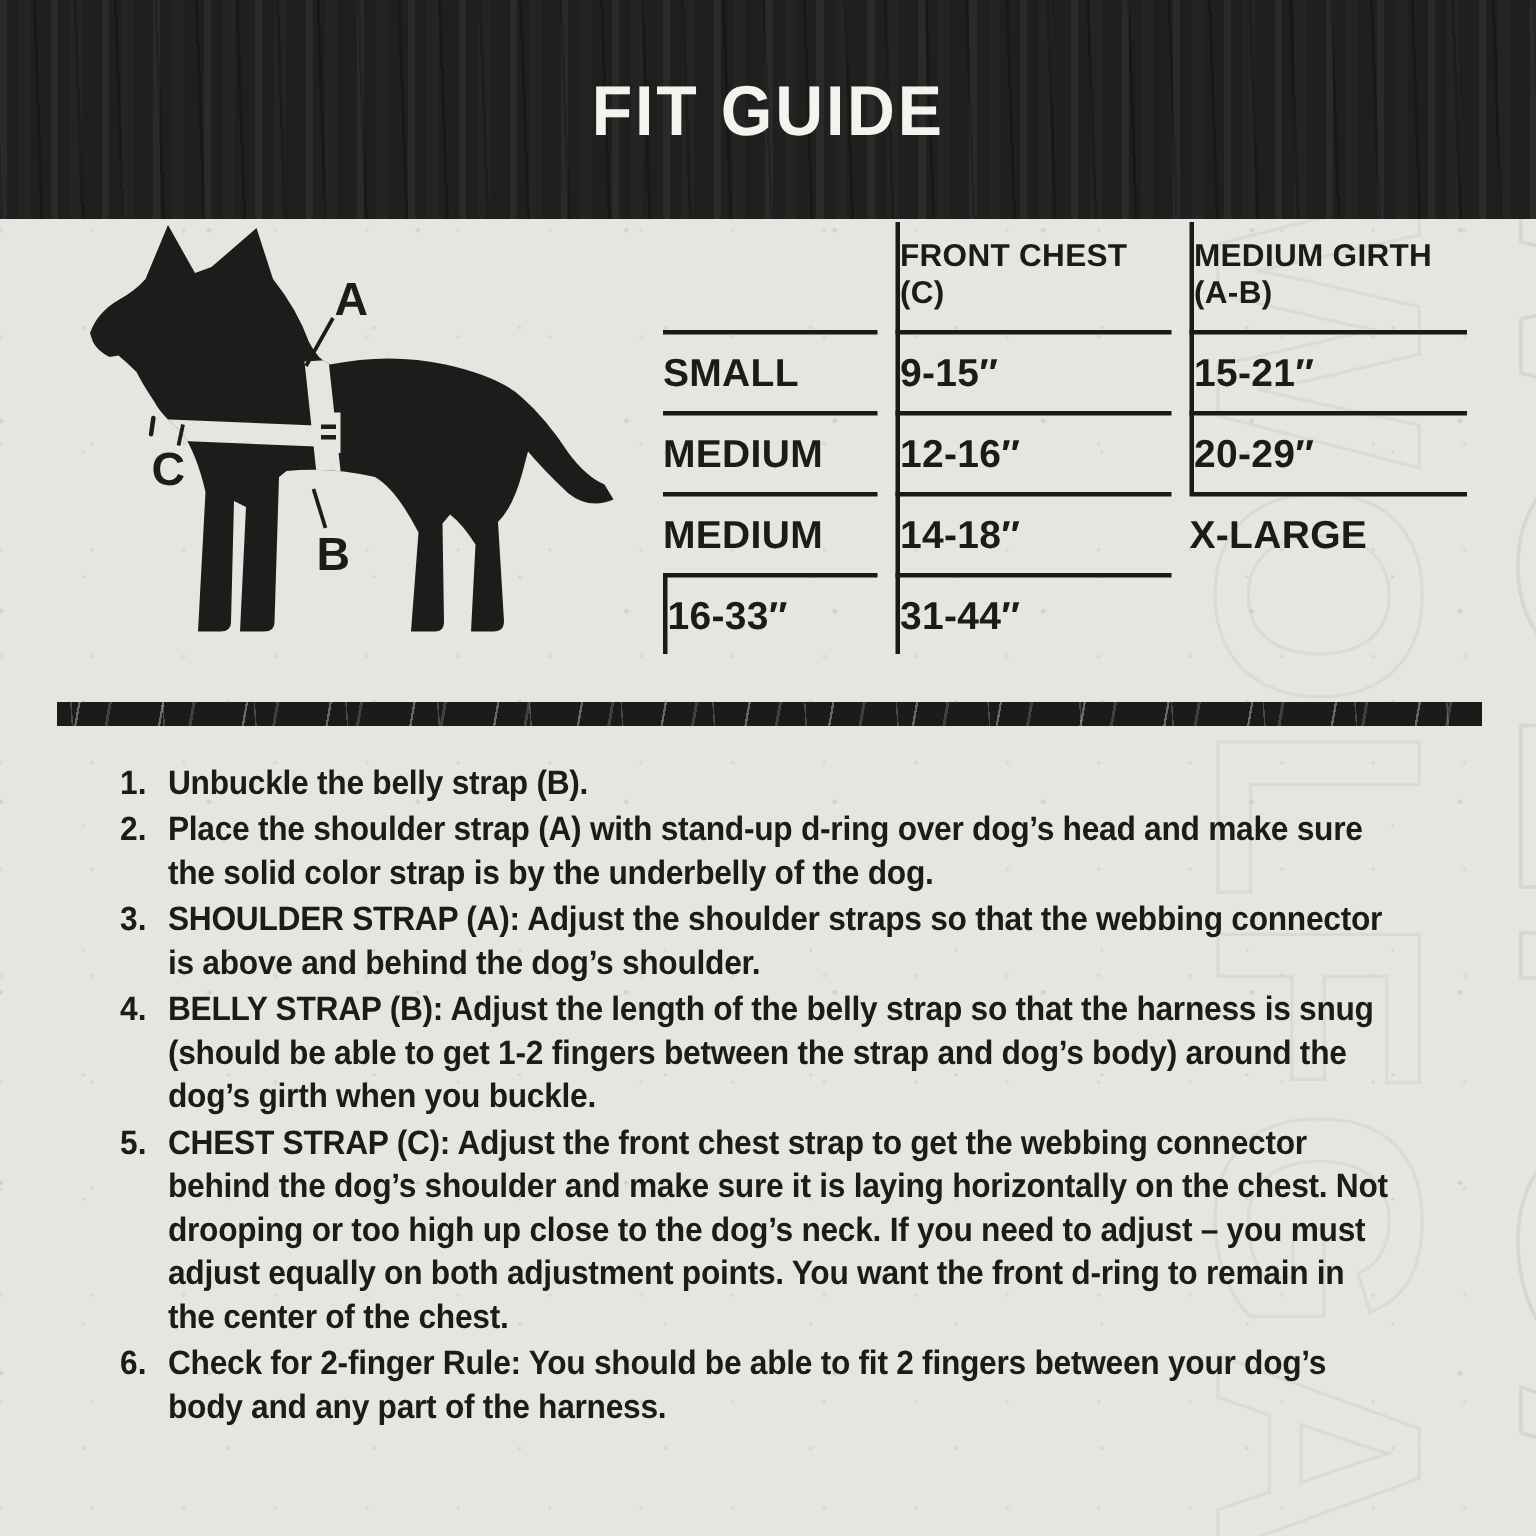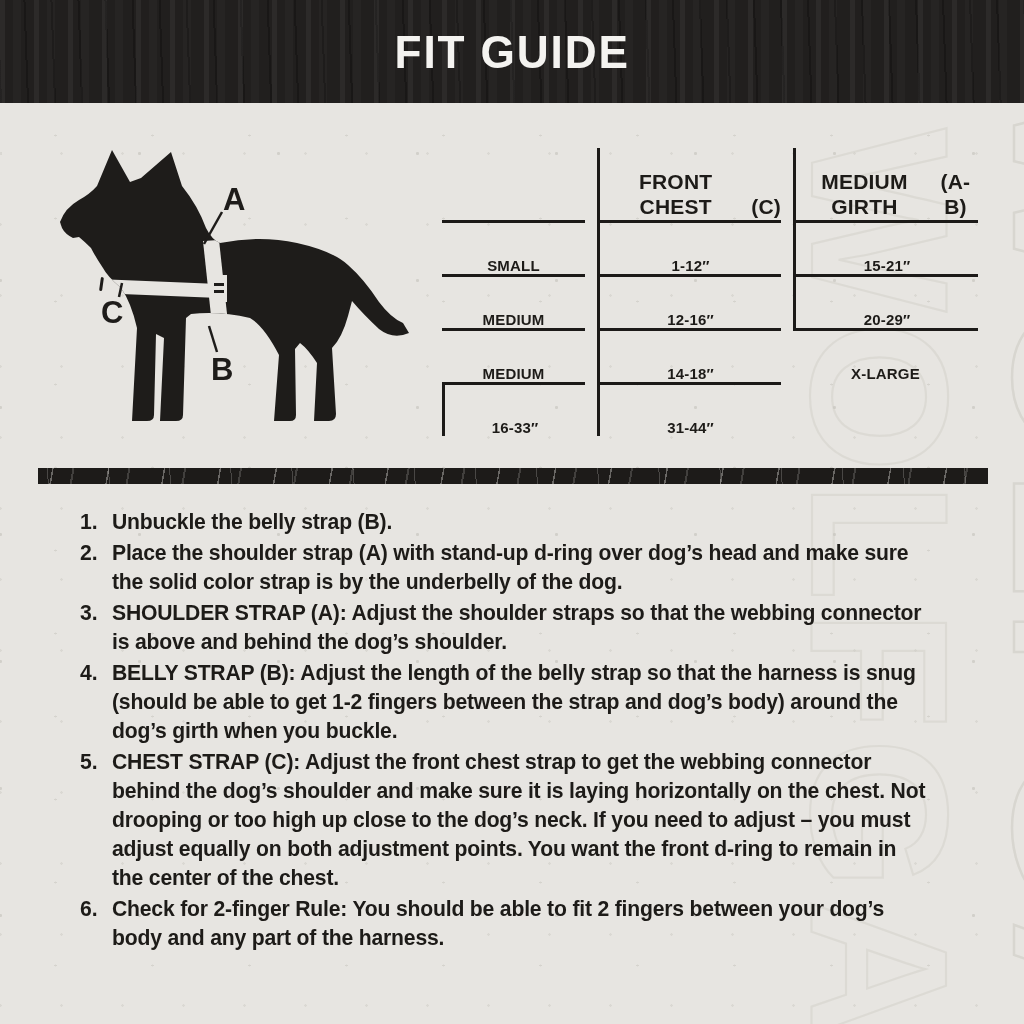--- a/index.html
+++ b/index.html
@@ -15,46 +15,46 @@
       radial-gradient(#c7c5be 1px, transparent 1.3px),
       radial-gradient(#d1cfc8 1px, transparent 1.4px),
       radial-gradient(#c2c0b9 1.4px, transparent 1.7px);
     background-size:97px 83px,61px 71px,139px 127px;
     background-position:7px 11px,31px 47px,70px 90px;
   }
   
   .watermark{position:absolute;inset:0;z-index:0;}
   
   .header{
-    position:absolute;left:0;top:0;width:1024px;height:103px;z-index:3;
+    position:absolute;left:0;top:0;width:1024px;height:146px;z-index:3;
     background:#211f1e;display:flex;align-items:center;justify-content:center;
   }
   .header::before{
     content:"";position:absolute;inset:0;
     background:
       repeating-linear-gradient(90deg, rgba(255,255,255,.05) 0 5px, transparent 5px 13px, rgba(255,255,255,.025) 13px 21px, transparent 21px 34px),
       repeating-linear-gradient(88deg, rgba(0,0,0,.25) 0 2px, transparent 2px 27px);
   }
   .header-title{
     position:relative;font-size:47px;font-weight:bold;letter-spacing:2px;
     color:#f4f3f0;transform:scaleX(.94);white-space:nowrap;
   }
   
   .diagram{position:absolute;left:45px;top:130px;width:390px;height:330px;z-index:2;}
   
   .size-table{
     position:absolute;left:430px;top:148px;width:548px;z-index:2;
     display:grid;grid-template-columns:155px 196px 197px;
   }
   .cell{
-    display:flex;flex-direction:row;align-items:flex-end;justify-content:center;
+    display:flex;flex-direction:column;align-items:flex-start;justify-content:center;
     text-align:center;font-weight:bold;height:51px;letter-spacing:.2px;margin-left:12px;
   }
   .cell.head{height:72px;font-size:21px;line-height:1.18;}
-  .cell.body{font-size:15px;}
+  .cell.body{font-size:26px;}
   .cell.vl{border-left:3px solid #1c1a18;}
   .cell.ht{border-top:3px solid #1c1a18;}
   
   .divider{
     position:absolute;left:38px;top:468px;width:950px;height:16px;z-index:2;
     background:#1d1b19;
   }
   .divider::before{
     content:"";position:absolute;inset:0;
     background:
@@ -144,21 +144,21 @@
   <div class="cell head vl">
     <span>FRONT CHEST</span>
     <span>(C)</span>
   </div>
   <div class="cell head vl">
     <span>MEDIUM GIRTH</span>
     <span>(A-B)</span>
   </div>
 
   <div class="cell body ht">SMALL</div>
-  <div class="cell body ht vl">1-12″</div>
+  <div class="cell body ht vl">9-15″</div>
   <div class="cell body ht vl">15-21″</div>
 
   <div class="cell body ht">MEDIUM</div>
   <div class="cell body ht vl">12-16″</div>
   <div class="cell body ht vl">20-29″</div>
 
   <div class="cell body ht">MEDIUM</div>
   <div class="cell body ht vl">14-18″</div>
 
   <div class="cell body ht">X-LARGE</div>

